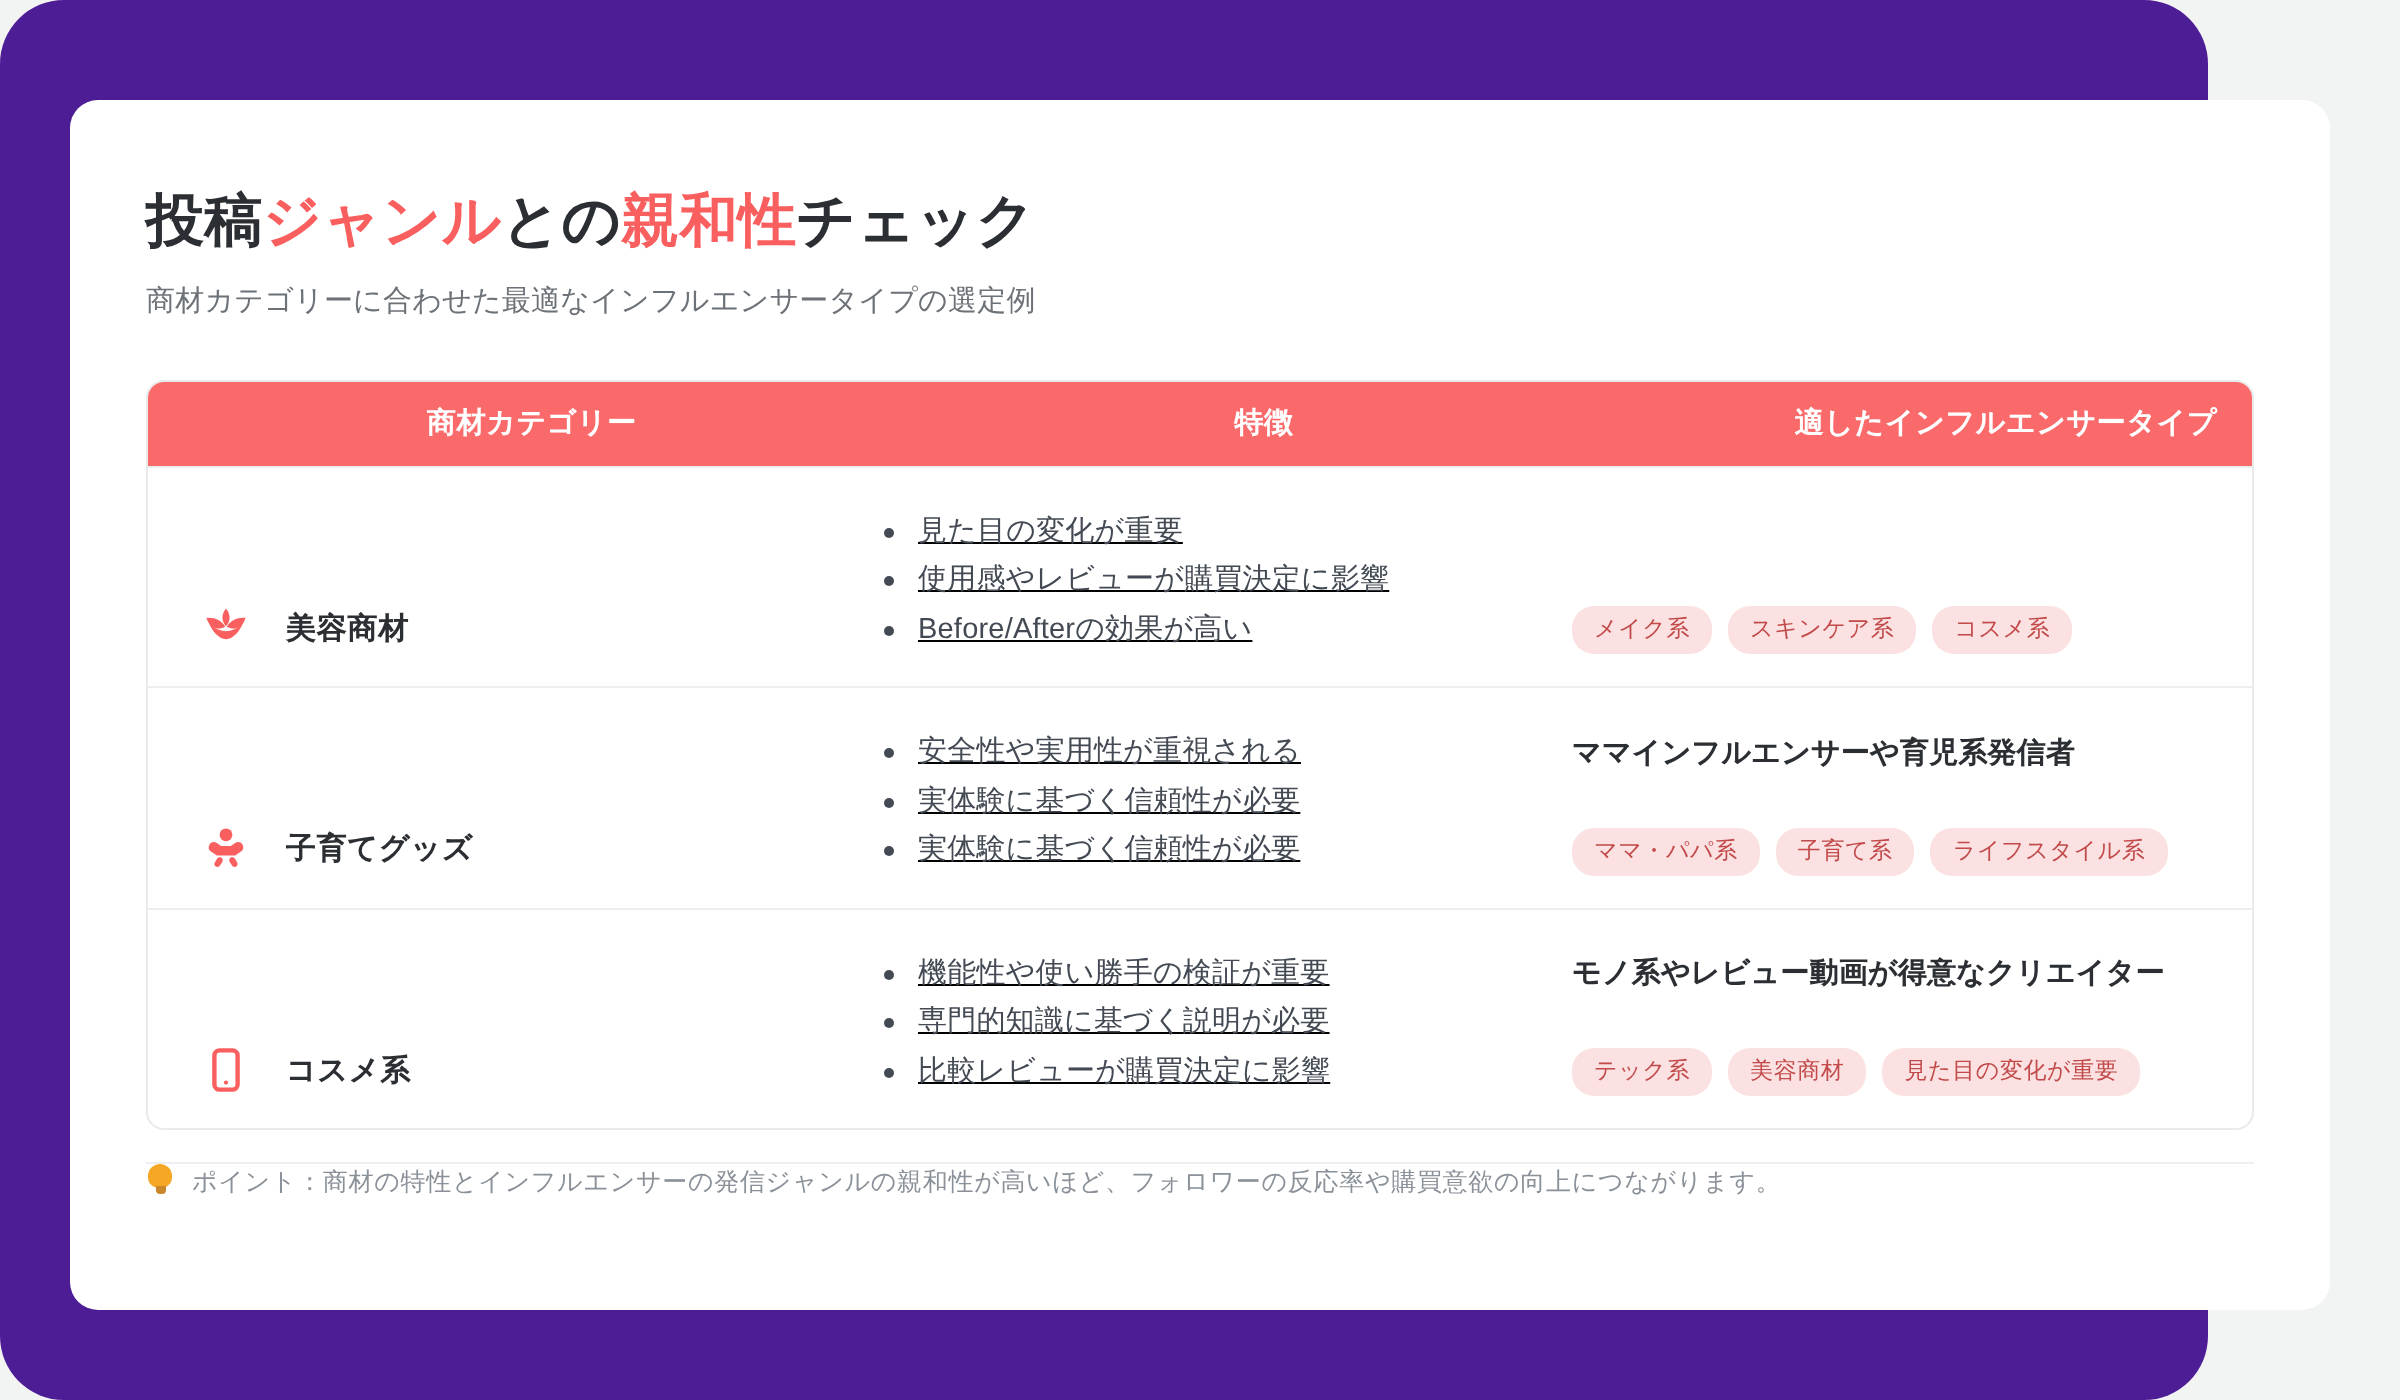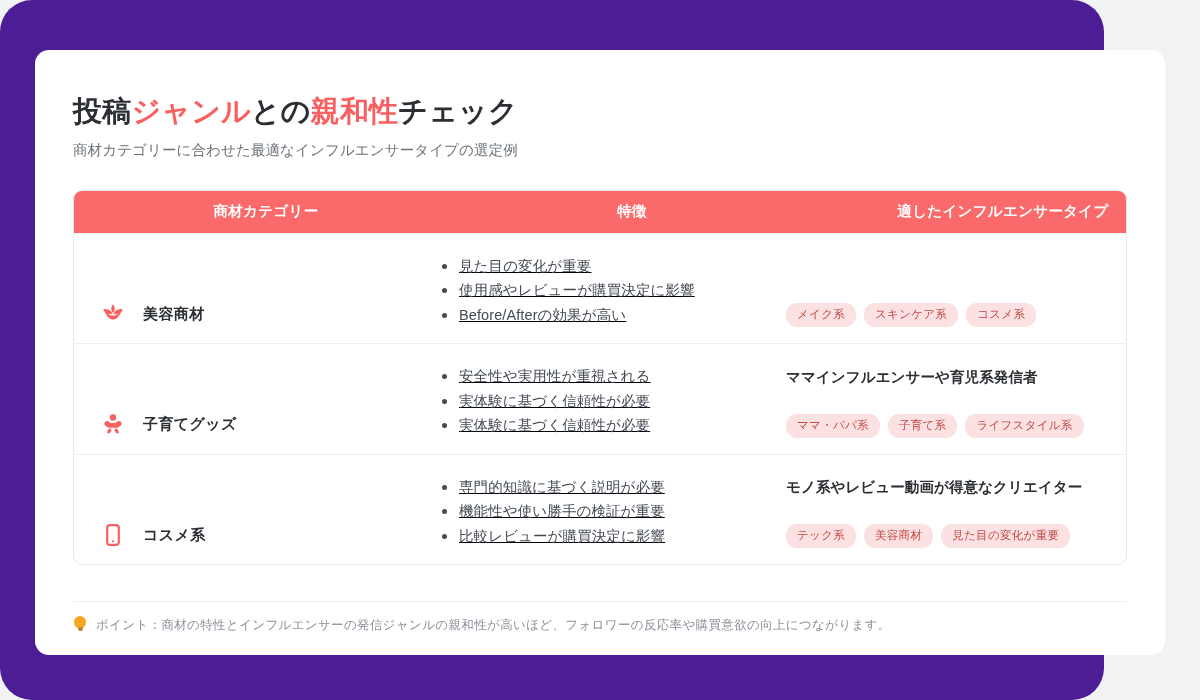--- a/index.html
+++ b/index.html
@@ -146,22 +146,21 @@
     color: #c24a4a;
     font-size: 11.5px;
     border-radius: 11px;
     padding: 4px 11px 5px 11px;
     letter-spacing: 0.3px;
     white-space: nowrap;
   }
 
   
   .footnote-wrap {
-    margin-top: 36px;
-    padding-top: 14px;
+    margin-top: 16px;
     border-top: 1px solid #eeeff0;
     width: 1054px;
     display: flex;
     align-items: flex-start;
   }
   .bulb-icon {
     width: 14px;
     height: 18px;
     flex: 0 0 14px;
     position: relative;
@@ -271,22 +270,22 @@
           <span class="cat-icon">
             <svg class="icon-svg" viewBox="0 0 26 26" aria-hidden="true">
               <rect x="7.2" y="3.2" width="11.6" height="19.6" rx="2.6" ry="2.6" fill="none" stroke="#fa5f5f" stroke-width="2.2"></rect>
               <circle cx="13" cy="19.3" r="1.05" fill="#fa5f5f"></circle>
             </svg>
           </span>
           <span class="cat-label">コスメ系</span>
         </div>
         <div class="col-feat feat-cell">
           <ul class="feat-list">
+            <li>機能性や使い勝手の検証が重要</li>
             <li>専門的知識に基づく説明が必要</li>
-            <li>機能性や使い勝手の検証が重要</li>
             <li>比較レビューが購買決定に影響</li>
           </ul>
         </div>
         <div class="col-type type-cell">
           <div class="type-title">モノ系やレビュー動画が得意なクリエイター</div>
           <div class="tags">
             <span class="tag">テック系</span>
             <span class="tag">美容商材</span>
             <span class="tag">見た目の変化が重要</span>
           </div>

